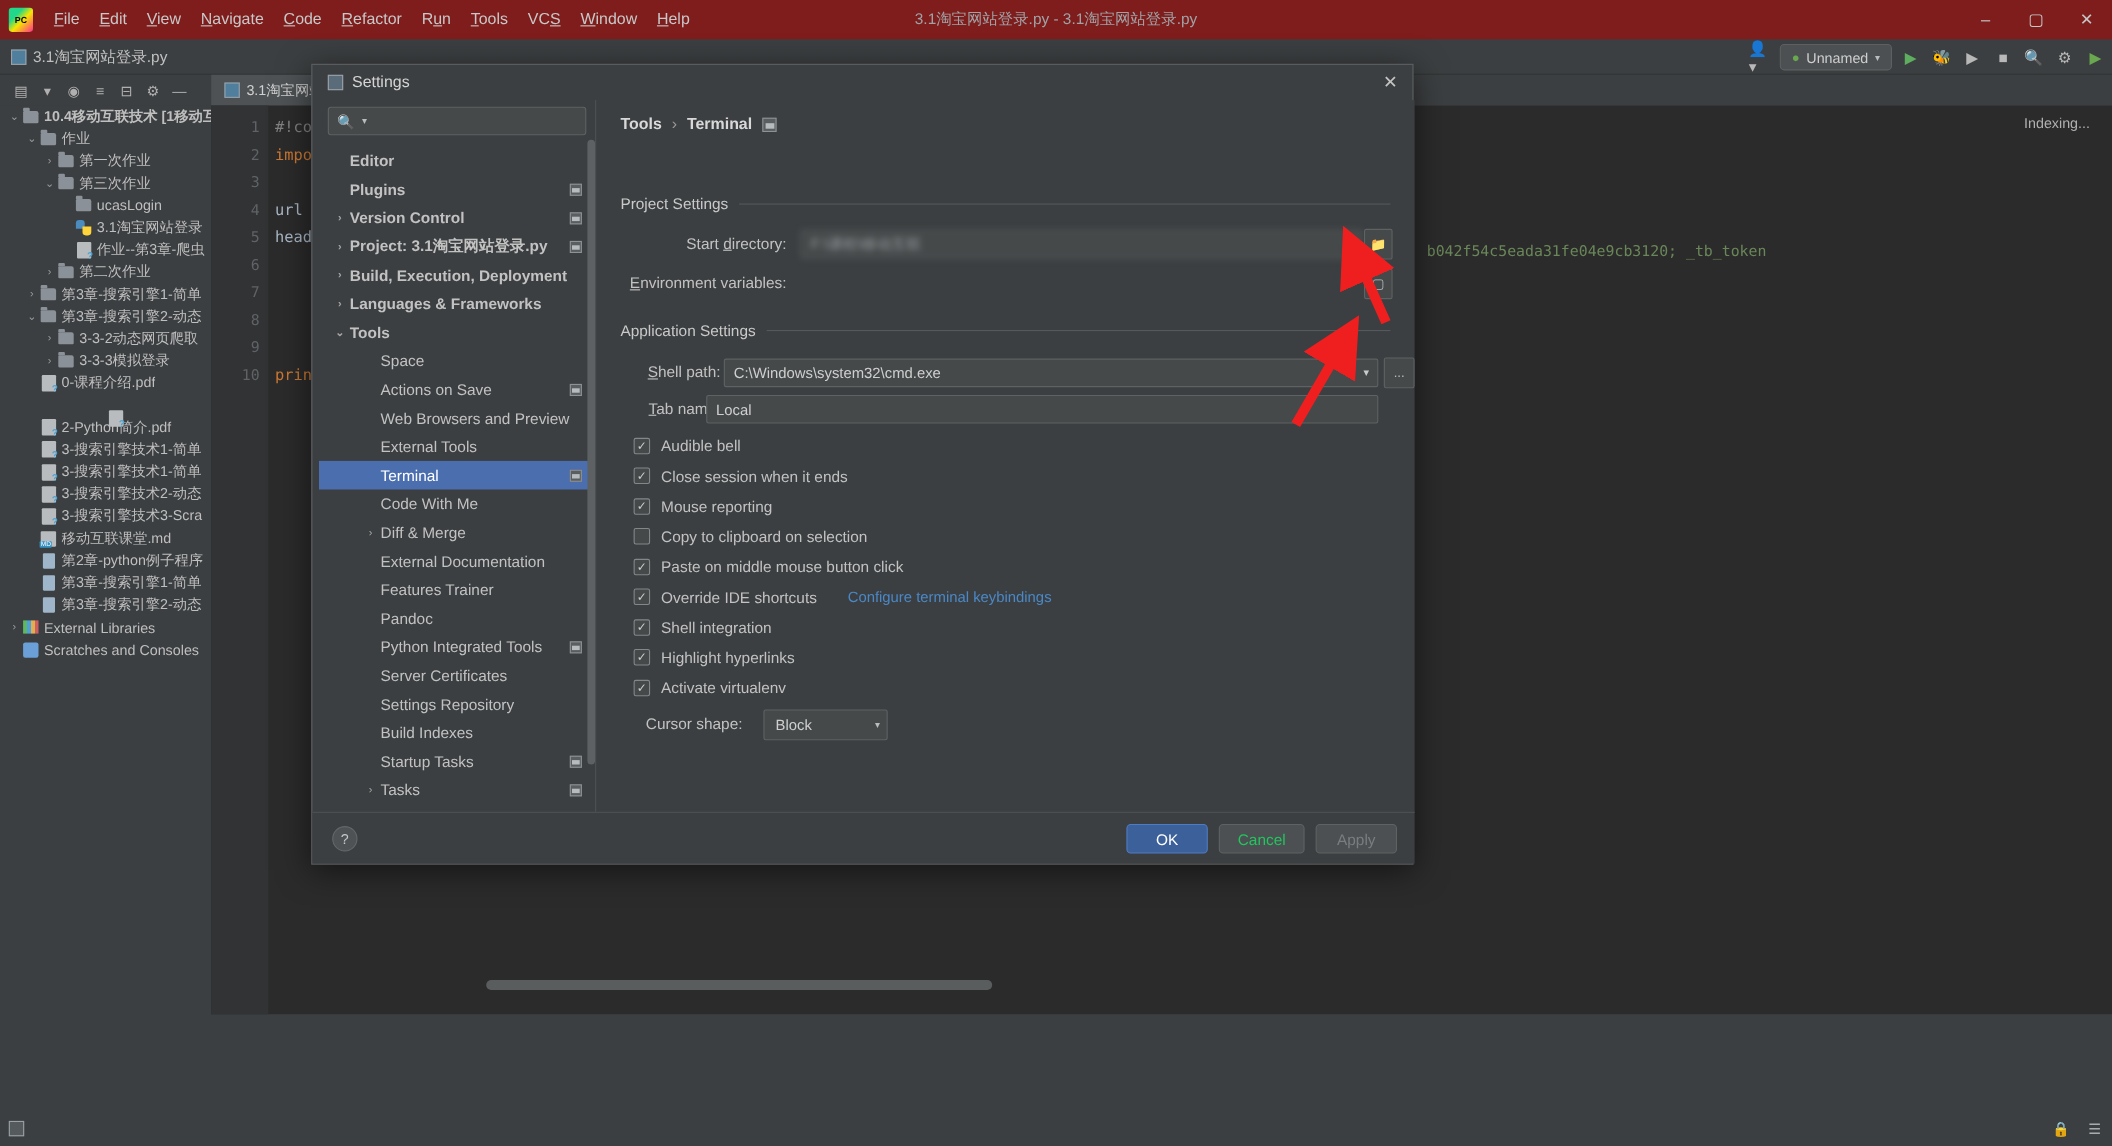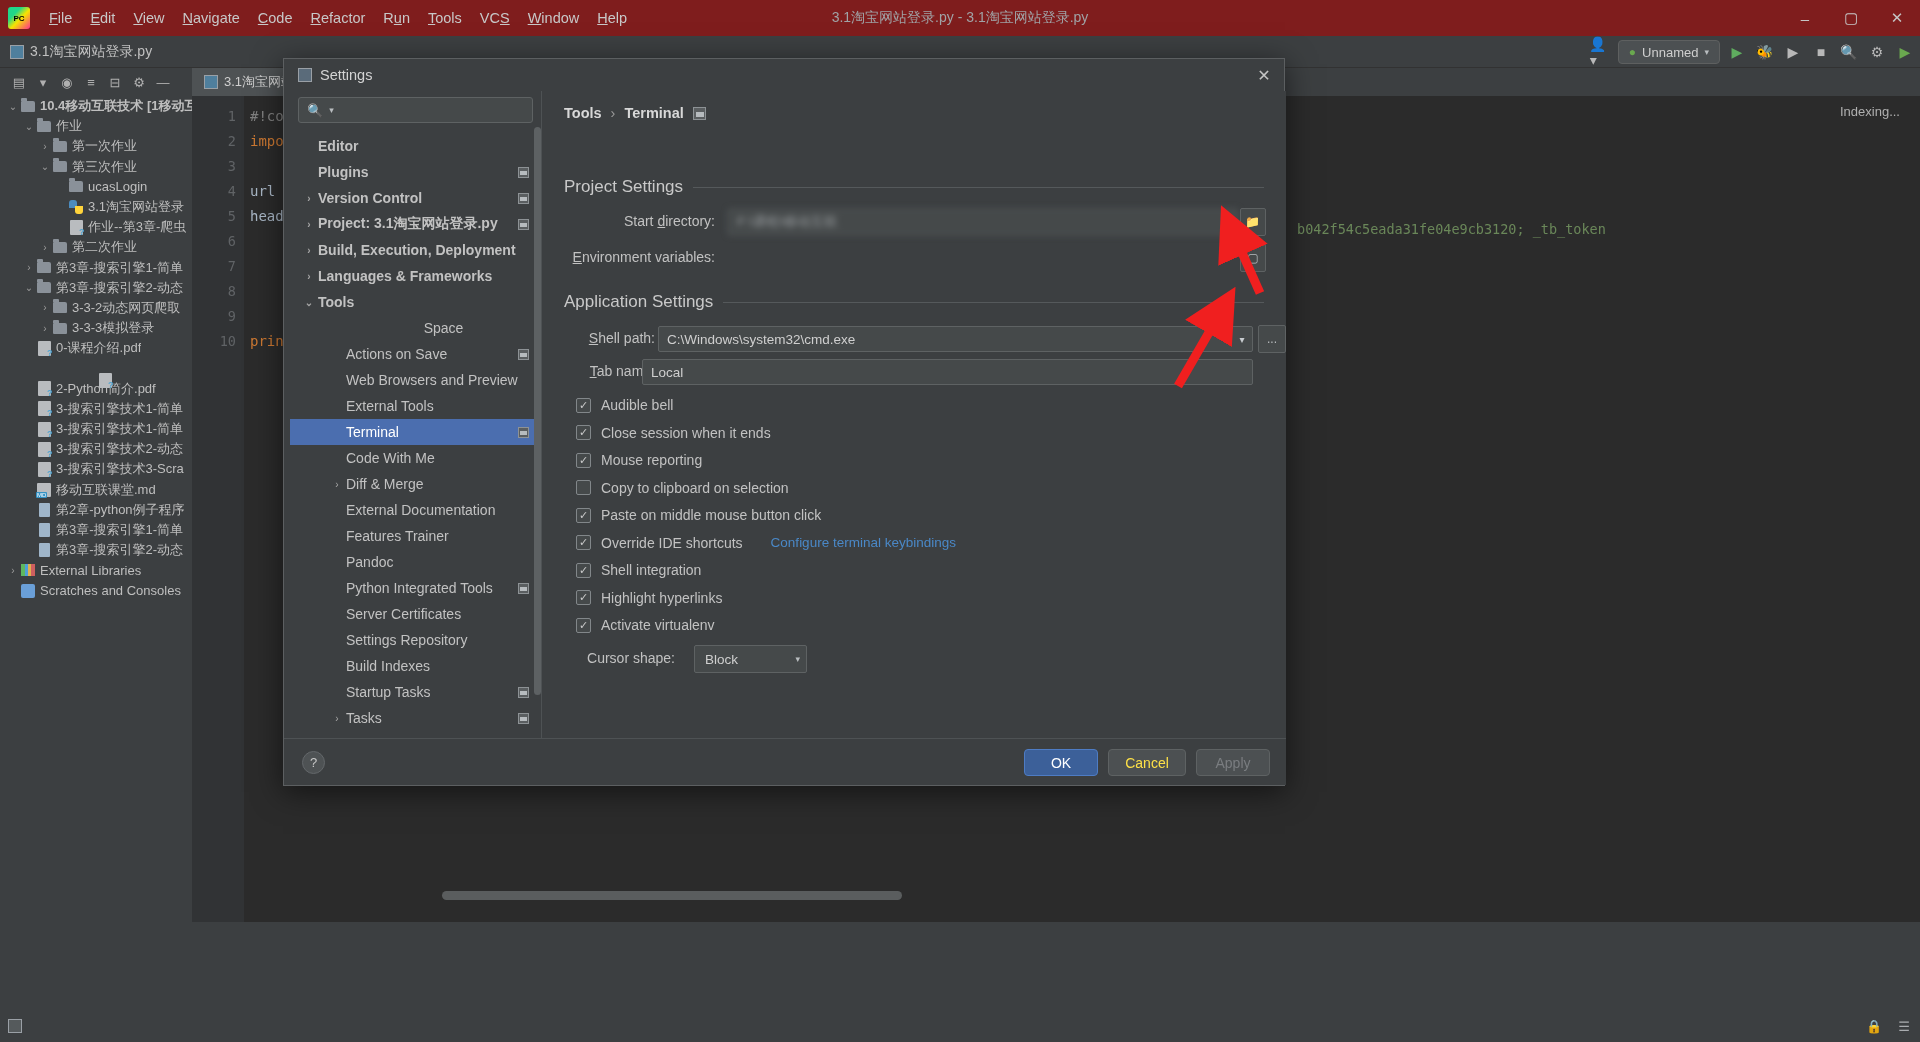--- a/index.html
+++ b/index.html
@@ -165,21 +165,21 @@
   .pane {
     position: absolute; left: 257px; top: 0; width: 745px; height: 648px;
     background: #3c3f41; border-left: 1px solid #4e5254;
   }
   .breadcrumb { display: flex; align-items: center; gap: 9px; padding: 14px 0 0 22px; font-size: 14.5px; color: #d8d8d8; font-weight: bold; }
   .bc-sep { color: #9a9a9a; font-weight: normal; }
   .bc-badge { width: 13px; height: 13px; border: 1px solid #8d9295; background: #5a5e60; position: relative; }
   .bc-badge::after { content:""; position:absolute; left:2px; top:4px; width:8px; height:5px; background:#b6bbbe; }
 
   .section-head {
-    position: absolute; left: 22px; font-size: 17px; color: #c9c9c9;
+    position: absolute; left: 22px; font-size: 14px; color: #c9c9c9;
     display: flex; align-items: center; gap: 10px; width: 700px;
   }
   .section-head .rule { flex: 1; height: 1px; background: #55595b; }
 
   .field-label { position: absolute; font-size: 14px; color: #c2c2c2; text-align: right; }
   .field-label u { text-decoration: underline; }
   .txtfield {
     position: absolute; height: 26px; background: #45494a; border: 1px solid #5e6263;
     border-radius: 2px; display: flex; align-items: center; padding: 0 8px;
     font-size: 13.5px; color: #cfcfcf; overflow: hidden; white-space: nowrap;
@@ -209,21 +209,21 @@
     border-top: 1px solid #4e5254; background: #3c3f41;
   }
   .help-btn {
     position: absolute; left: 18px; top: 12px; width: 23px; height: 23px;
     border-radius: 50%; background: #4e5254; border: 1px solid #63676a;
     display: flex; align-items: center; justify-content: center; font-size: 13px; color: #c8c8c8;
   }
   .btn {
     position: absolute; top: 10px; height: 27px; border-radius: 4px;
     display: flex; align-items: center; justify-content: center;
-    font-size: 14px; border: 1px solid #5e6263; background: #4c5052; color: #fde047;
+    font-size: 14px; border: 1px solid #5e6263; background: #4c5052; color: #22c55e;
   }
   .btn.primary { background: #3c6099; border-color: #4e7cc4; color: #ffffff; }
   .btn.disabled { color: #7a7d80; }
 
   
   .arrow-svg { position: absolute; left: 0; top: 0; pointer-events: none; }
 </style>
 </head>
 <body>
 
@@ -529,21 +529,21 @@
               <span>Build, Execution, Deployment</span>
             </div>
             <div class="st-row bold" style="padding-left: 10px;">
               <span class="st-arrow">›</span>
               <span>Languages &amp; Frameworks</span>
             </div>
             <div class="st-row bold" style="padding-left: 10px;">
               <span class="st-arrow">⌄</span>
               <span>Tools</span>
             </div>
-            <div class="st-row" style="padding-left: 38px; justify-content: center;">
+            <div class="st-row" style="padding-left: 38px;">
               <span class="st-arrow"></span>
               <span>Space</span>
             </div>
             <div class="st-row" style="padding-left: 38px;">
               <span class="st-arrow"></span>
               <span>Actions on Save</span>
               <span class="st-badge"></span>
             </div>
             <div class="st-row" style="padding-left: 38px;">
               <span class="st-arrow"></span>

